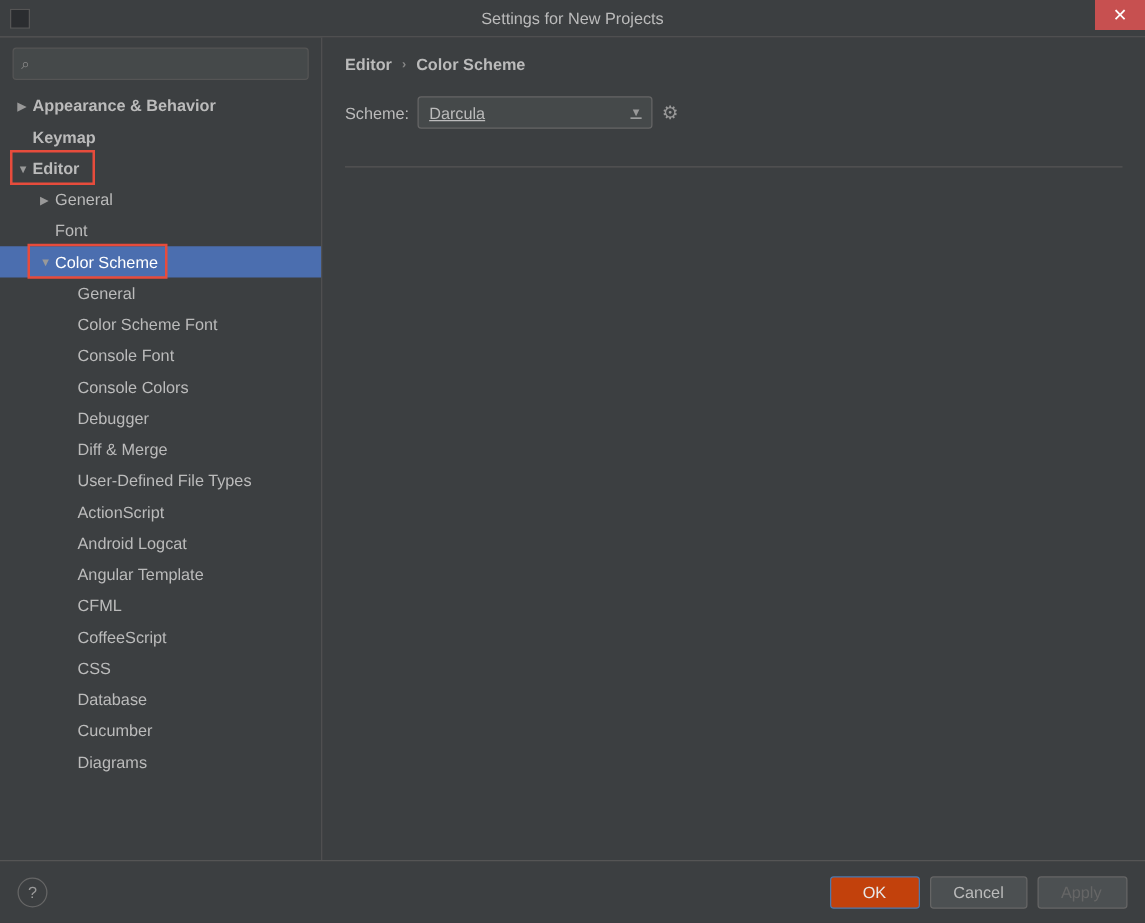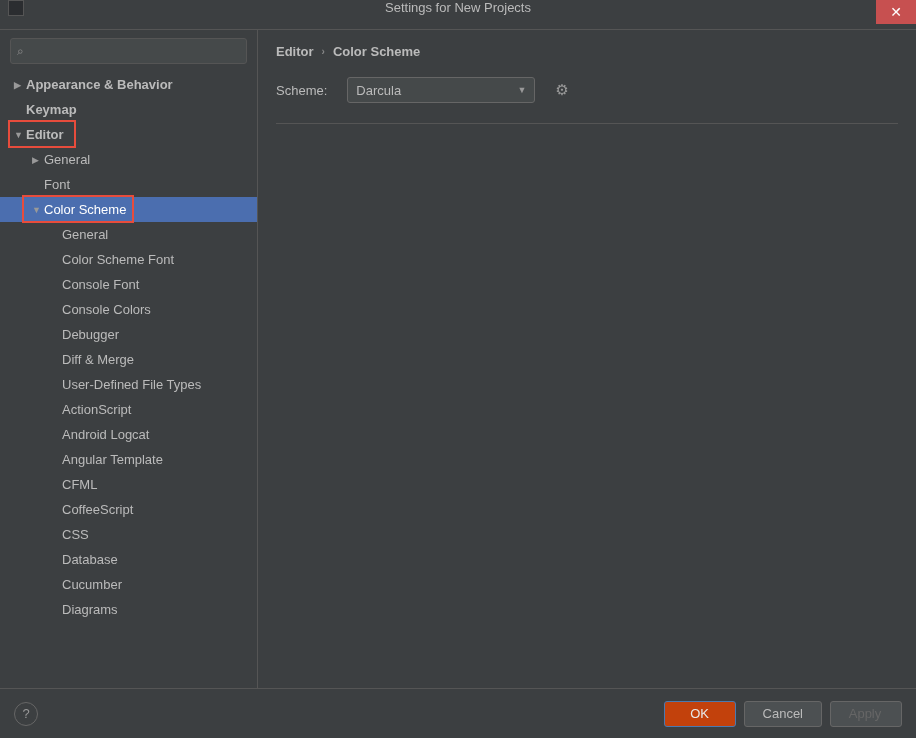--- a/index.html
+++ b/index.html
@@ -10,20 +10,21 @@
   color: #bbbbbb;
   width: 916px;
   height: 738px;
   overflow: hidden;
 }
 .titlebar {
   height: 30px;
   background: #3c3f41;
   border-bottom: 1px solid #555;
   display: flex;
+  align-items: center;
   position: relative;
 }
 .titlebar-icon {
   width: 16px;
   height: 16px;
   margin-left: 8px;
   background: #2b2d30;
   border: 1px solid #555;
 }
 .titlebar-title {
@@ -126,37 +127,38 @@
   font-weight: bold;
   margin-bottom: 18px;
   display: flex;
   align-items: center;
   gap: 8px;
 }
 .breadcrumb-sep { color: #888; font-size: 10px; }
 .scheme-row {
   display: flex;
   align-items: center;
-  gap: 20px;
-  padding-bottom: 20px;
+  gap: 7px;
+  padding-bottom: 30px;
   border-bottom: 1px solid #555;
 }
 .scheme-label { color: #bbbbbb; }
 .scheme-select {
   width: 188px;
   height: 26px;
   background: #45494a;
   border: 1px solid #666;
   border-radius: 3px;
   display: flex;
   align-items: center;
   justify-content: space-between;
   padding: 0 8px;
   color: #bbbbbb;
   cursor: pointer;
+  text-decoration: underline;
 }
 .scheme-select-arrow { font-size: 9px; color: #999; }
 .gear-icon {
   color: #999;
   cursor: pointer;
   font-size: 15px;
 }
 .footer {
   height: 50px;
   background: #3c3f41;

